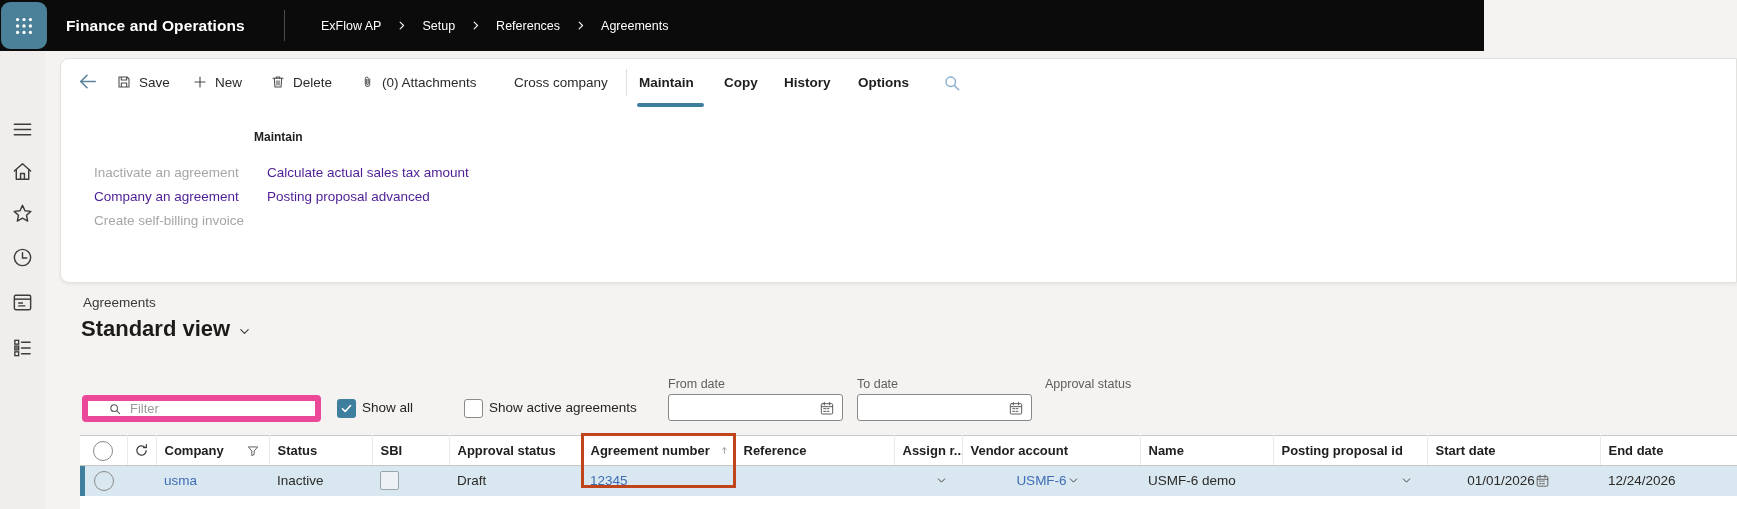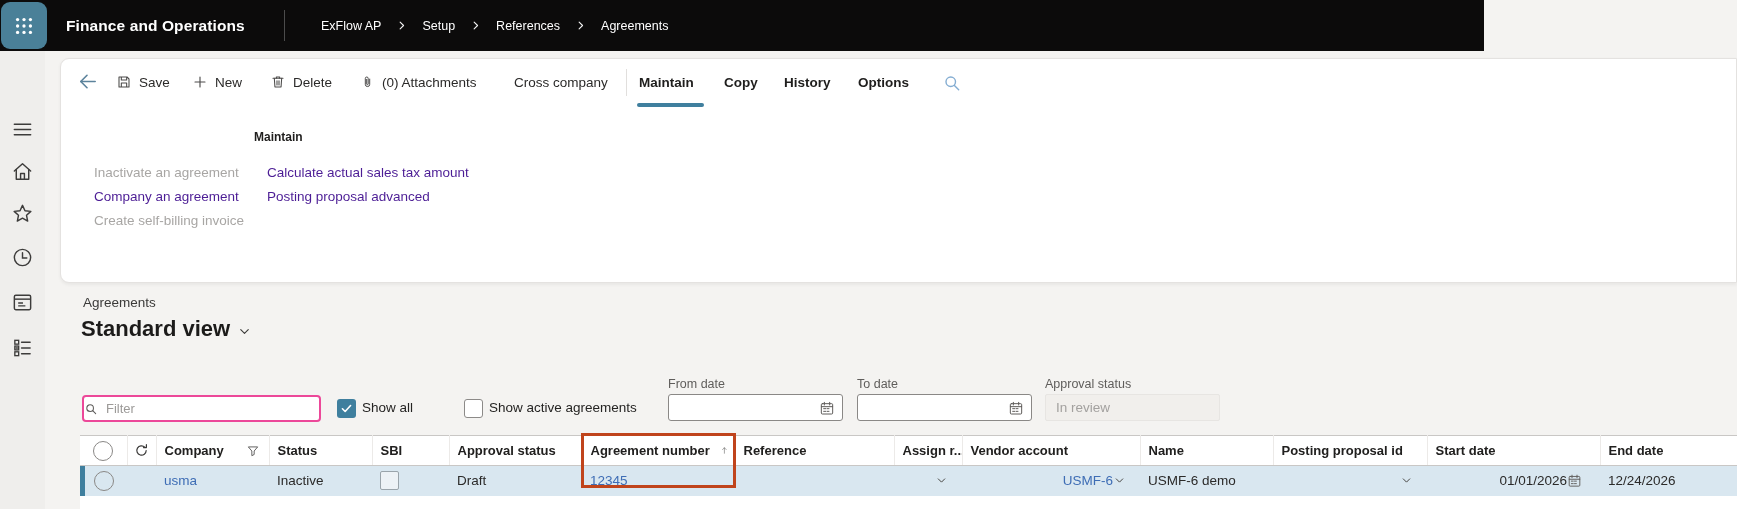--- a/index.html
+++ b/index.html
@@ -41,22 +41,22 @@
   .fly-c1{left:33px;} .fly-c2{left:206px;}
   .fly-r1{top:106px;} .fly-r2{top:130px;} .fly-r3{top:154px;}
 
   
   .caption{position:absolute;left:83px;top:295px;font-size:13.5px;color:#3b3a39;}
   .view-title{position:absolute;left:81px;top:316px;display:flex;align-items:center;gap:7px;
     font-size:22px;font-weight:700;color:#1c1b1a;cursor:pointer;}
   .view-chev{color:#3b3a39;margin-top:4px;}
 
   .filter-box{position:absolute;left:82px;top:395px;width:239px;height:27px;box-sizing:border-box;
-    border:2px solid #ec4899;border-radius:4px;background:#fff;display:flex;align-items:center;
-    padding:0 0;gap:6px;}
+    border:6px solid #ec4899;border-radius:4px;background:#fff;display:flex;align-items:center;
+    padding:0 20px;gap:6px;}
   .filter-box input{border:0;outline:0;flex:1;min-width:0;font-family:"Liberation Sans",sans-serif;
     font-size:13px;color:#2b2a29;background:transparent;}
   .filter-box input::placeholder{color:#9c9a98;}
   .filter-glyph{color:#5f5d5b;}
 
   .chk{position:absolute;width:19px;height:19px;border-radius:3px;box-sizing:border-box;cursor:pointer;}
   .chk.checked{background:#3f7f9e;display:flex;align-items:center;justify-content:center;}
   .chk.unchecked{background:#fff;border:1px solid #8c8a88;}
   .chk-label{position:absolute;top:400px;font-size:13.5px;color:#252423;}
 
@@ -82,21 +82,21 @@
   tr.data-row{background:#d9e7f0;}
   .hflex{display:flex;align-items:center;}
   .hflex .spacer{flex:1;}
   .funnel{color:#4f4e4d;margin-right:3px;}
   .sort-arrow{color:#4f4e4d;margin-left:10px;}
   .radio{width:18px;height:18px;border:1.3px solid #8a8886;border-radius:50%;margin:0 auto;
     background:transparent;cursor:pointer;}
   .refresh{color:#3a3938;margin:0 auto;cursor:pointer;}
   .link{color:#3e6db5;cursor:pointer;}
   .cellflex{display:flex;align-items:center;}
-  .cellflex.between{justify-content:flex-end;}
+  .cellflex.between{justify-content:center;}
   .cellflex.end{justify-content:flex-end;}
   .cell-chev{color:#44423f;margin-right:8px;cursor:pointer;}
   .sbi-box{width:17px;height:17px;border:1px solid #9aa4ab;border-radius:2px;background:#edf2f6;cursor:pointer;}
 
   .row-stripe{position:absolute;left:80px;top:466px;width:5px;height:30px;background:#3f7f9e;}
   .col-highlight{position:absolute;left:581px;top:433px;width:155px;height:55px;box-sizing:border-box;
     border:3px solid #c0441c;pointer-events:none;}
 </style>
 </head>
 <body>
@@ -271,23 +271,20 @@
   <span class="field-label" style="left:857px">To date</span>
   <div class="date-input" style="left:857px">
     <svg class="cal-icon" width="16" height="16" viewBox="0 0 24 24" fill="none" stroke="currentColor" stroke-width="1.5" stroke-linecap="round">
         <rect x="3.5" y="5.5" width="17" height="15.5" rx="1.5"></rect>
         <path d="M3.5 10h17M8 3.5v4M16 3.5v4"></path>
         <path d="M7 13h3M12 13h3M7 17h3M12 17h3"></path>
       </svg>
   </div>
 
   <span class="field-label" style="left:1045px">Approval status</span>
-  <div class="approval-box">
-    <span>In review</span>
-  </div>
 
   <div class="table-wrap">
     <table class="grid">
       <colgroup>
         <col style="width:47px">
           <col style="width:29px">
           <col style="width:113px">
           <col style="width:103px">
         <col style="width:77px">
           <col style="width:133px">

